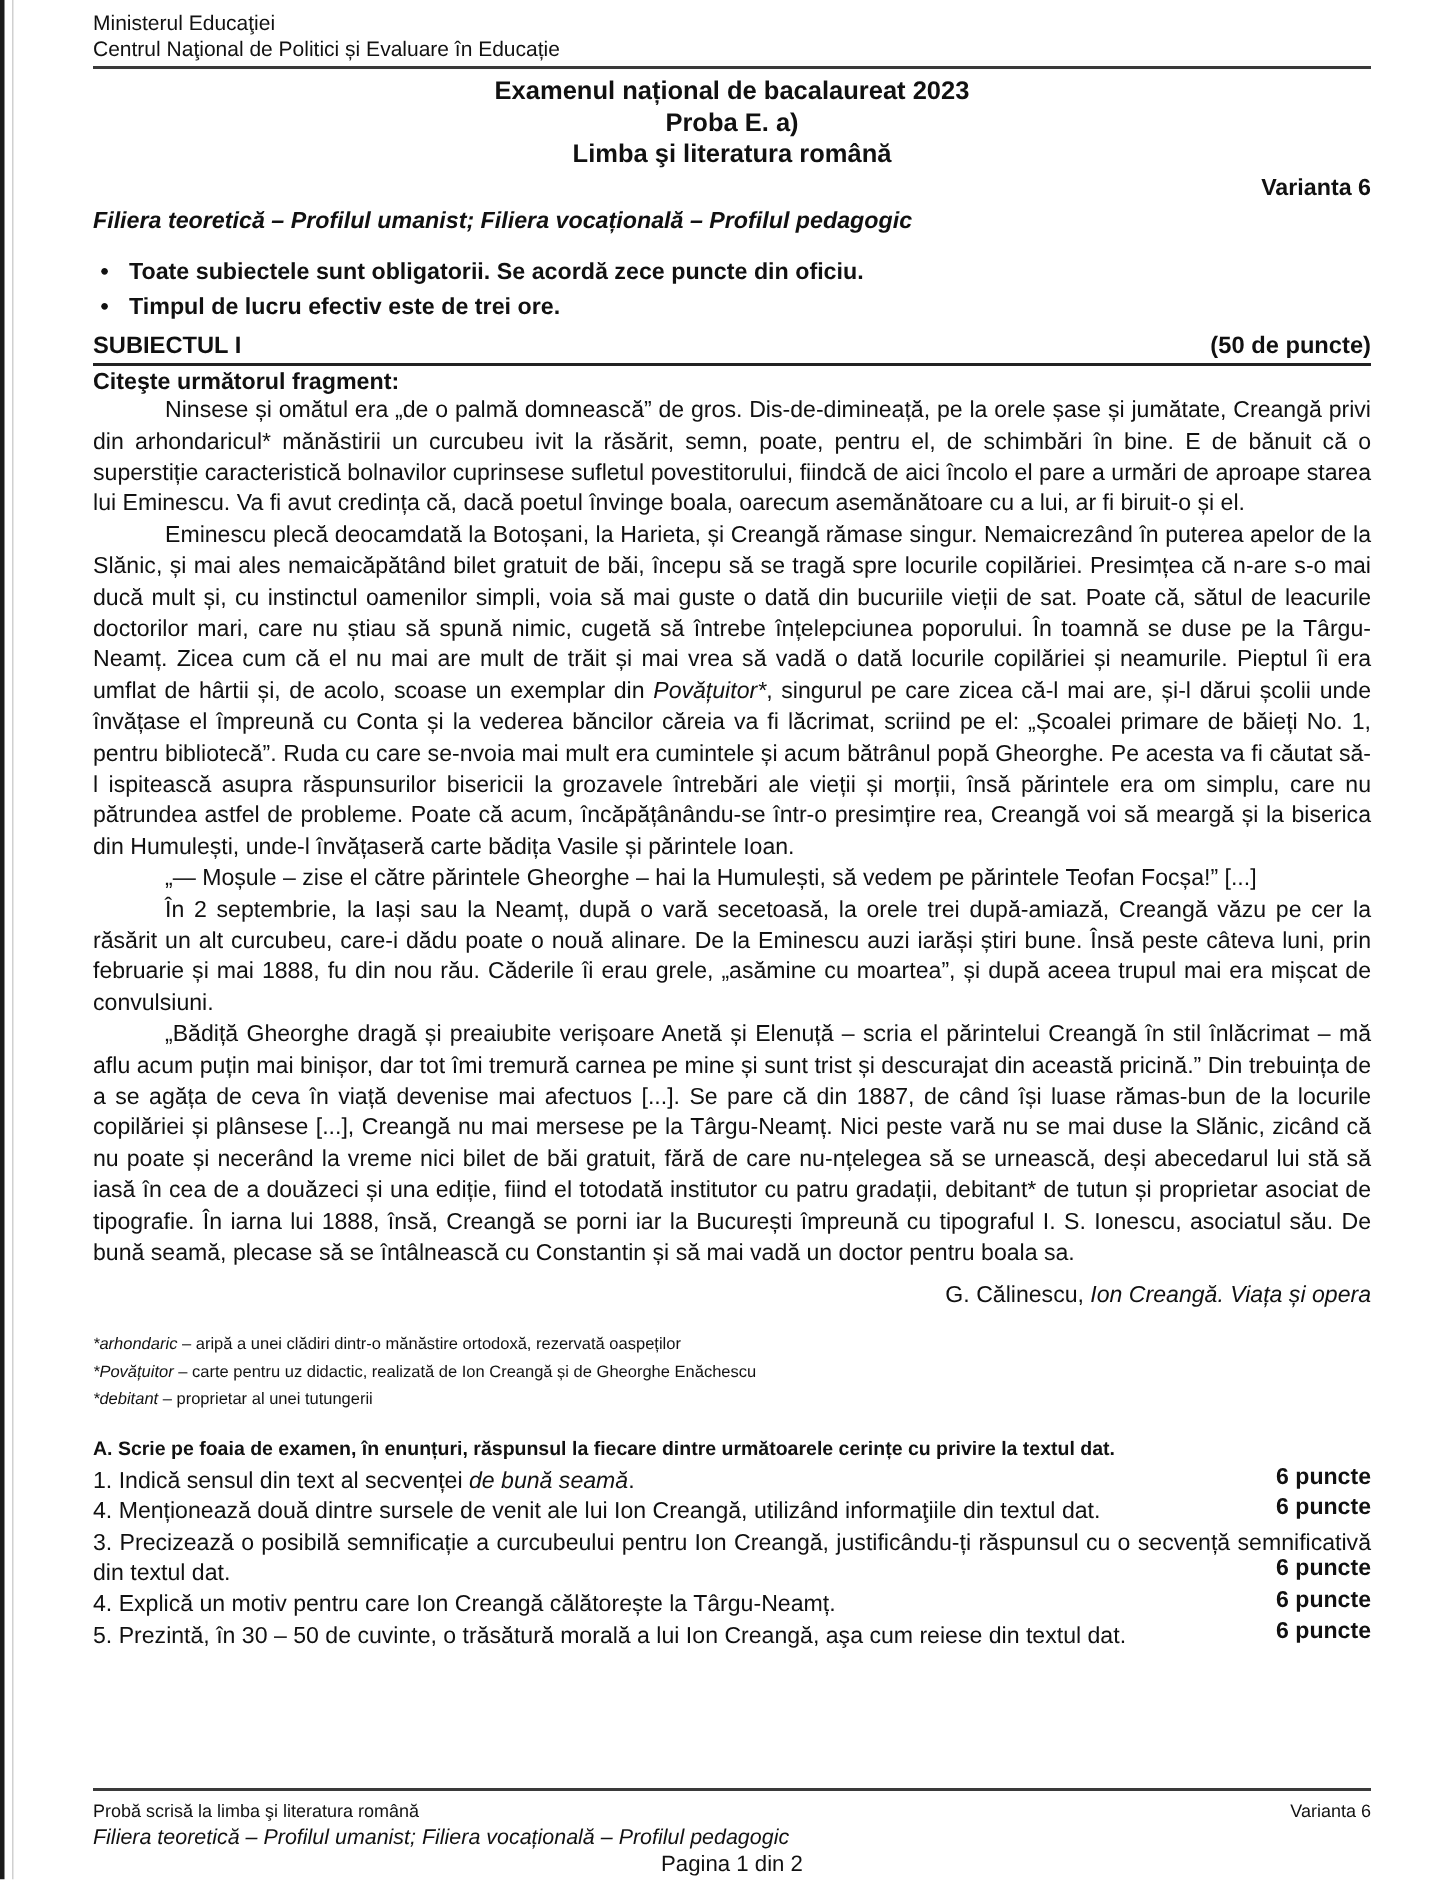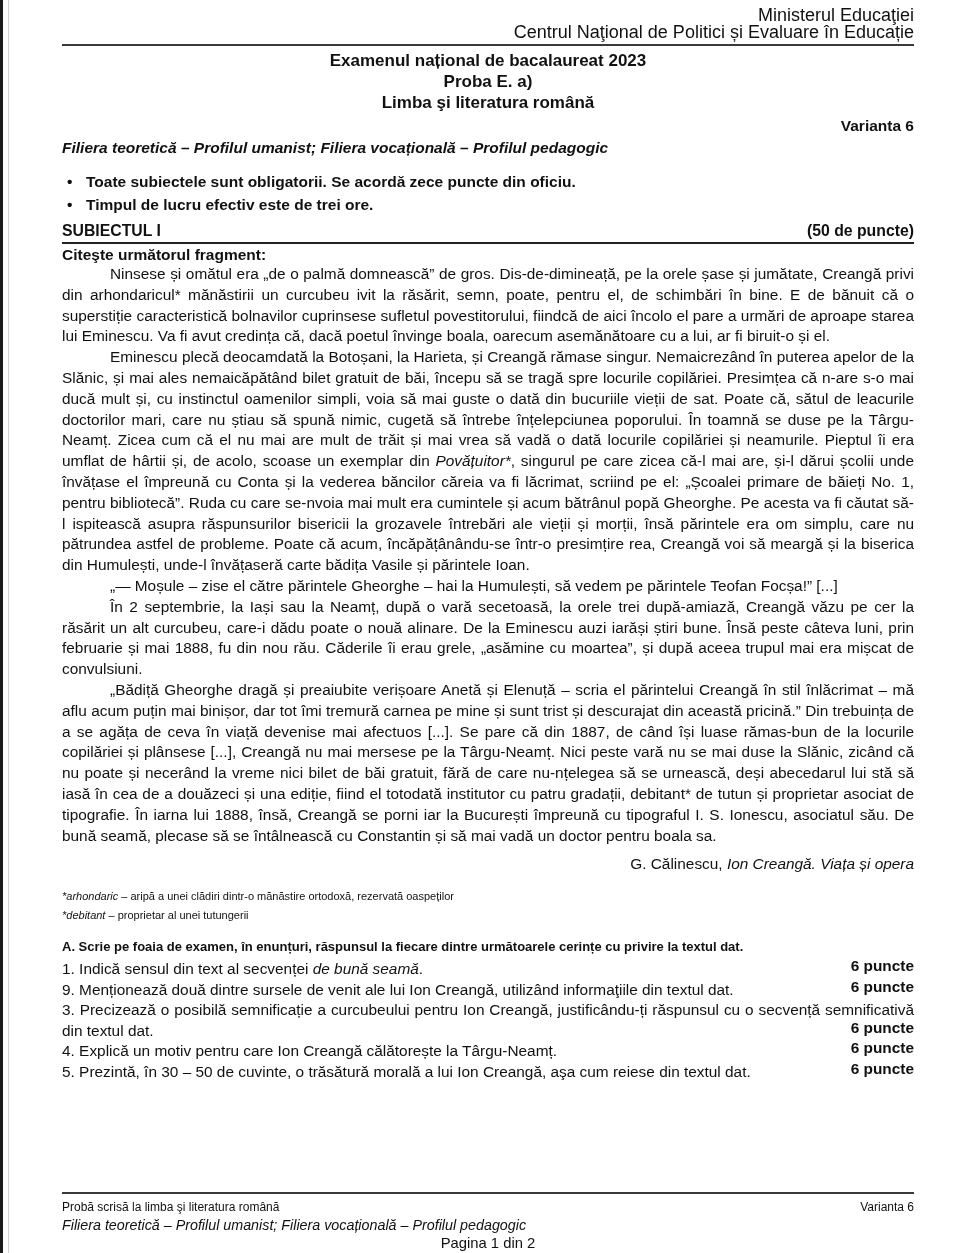--- a/index.html
+++ b/index.html
@@ -5,21 +5,21 @@
   html,body{margin:0;padding:0;background:#fff;}
   body{
     width:970px;height:1253px;position:relative;overflow:hidden;
     font-family:"Liberation Sans","DejaVu Sans",sans-serif;
     color:#111;-webkit-font-smoothing:antialiased;
   }
   .it{font-style:italic;}
   .edge-black{position:absolute;left:0;top:0;width:3px;height:1253px;background:#1b1b1b;}
   .edge-gray{position:absolute;left:8px;top:0;width:1px;height:1253px;background:#aaa;opacity:.55;}
   .content{position:absolute;left:62px;top:0;width:852px;}
-  .hdr{ text-align:right;font-size:18px;line-height:17px;padding-top:7px;}
+  .hdr{ text-align:left;font-size:14px;line-height:17px;padding-top:7px;}
   .hdr-rule{border:none;border-top:2px solid #3a3a3a;margin:3px 0 4px 0;}
   .title-block{text-align:center;font-weight:bold;font-size:17px;line-height:21px;margin-top:4px;}
   .variant-line{text-align:right;font-weight:bold;font-size:15.5px;line-height:20px;margin-top:3px;}
   .filiera-line{font-weight:bold;font-style:italic;font-size:15.5px;line-height:20px;margin-top:2px;}
   .bullets{margin-top:12px;}
   .bullet-row{display:flex;font-weight:bold;font-size:15.5px;line-height:23px;}
   .bullet-glyph{width:19px;padding-left:5px;}
   .subject-row{display:flex;justify-content:space-between;font-weight:bold;font-size:15.8px;line-height:21px;margin-top:4px;border-bottom:2px solid #222;padding-bottom:1px;}
   .fragment-intro{font-weight:bold;font-size:15.5px;line-height:19px;margin-top:1px;}
   .fragment{font-size:15.4px;line-height:20.8px;}
@@ -91,35 +91,36 @@
 
       <p class="para"><span>„Bădiță Gheorghe dragă și preaiubite verișoare Anetă și Elenuță – scria el părintelui Creangă în stil înlăcrimat – mă aflu acum puțin mai binișor, dar tot îmi tremură carnea pe mine și sunt trist și descurajat din această pricină.” Din trebuința de a se agăța de ceva în viață devenise mai afectuos [...]. Se pare că din 1887, de când își luase rămas-bun de la locurile copilăriei și plânsese [...], Creangă nu mai mersese pe la Târgu-Neamț. Nici peste vară nu se mai duse la Slănic, zicând că nu poate și necerând la vreme nici bilet de băi gratuit, fără de care nu-nțelegea să se urnească, deși abecedarul lui stă să iasă în cea de a douăzeci și una ediție, fiind el totodată institutor cu patru gradații, debitant* de tutun și proprietar asociat de tipografie. În iarna lui 1888, însă, Creangă se porni iar la București împreună cu tipograful I. S. Ionescu, asociatul său. De bună seamă, plecase să se întâlnească cu Constantin și să mai vadă un doctor pentru boala sa.</span></p>
     </div>
 
   <div class="attribution"><span>G. Călinescu, </span><span class="it">Ion Creangă. Viața și opera</span></div>
 
   <div class="footnotes">
 
       <div><span class="it">*arhondaric</span><span> – aripă a unei clădiri dintr-o mănăstire ortodoxă, rezervată oaspeților</span></div>
 
+      <div><span class="it">*Povățuitor</span><span> – carte pentru uz didactic, realizată de Ion Creangă și de Gheorghe Enăchescu</span></div>
 
       <div><span class="it">*debitant</span><span> – proprietar al unei tutungerii</span></div>
     </div>
 
   <div class="sectionA-heading">A. Scrie pe foaia de examen, în enunțuri, răspunsul la fiecare dintre următoarele cerințe cu privire la textul dat.</div>
 
   <div class="items">
 
       <div class="item">
         <span><span>1.  Indică sensul din text al secvenței </span><span class="it">de bună seamă</span><span>.</span></span>
         <span class="pts">6 puncte</span>
       </div>
 
       <div class="item">
-        <span><span>9.  Menționează două dintre sursele de venit ale lui Ion Creangă, utilizând informaţiile din textul dat.</span></span>
+        <span><span>4.  Menționează două dintre sursele de venit ale lui Ion Creangă, utilizând informaţiile din textul dat.</span></span>
         <span class="pts">6 puncte</span>
       </div>
 
       <div class="item">
         <span><span>3.  Precizează o posibilă semnificație a curcubeului pentru Ion Creangă, justificându-ți răspunsul cu o secvență semnificativă din textul dat.</span></span>
         <span class="pts">6 puncte</span>
       </div>
 
       <div class="item">
         <span><span>4.  Explică un motiv pentru care Ion Creangă călătorește la Târgu-Neamț.</span></span>

